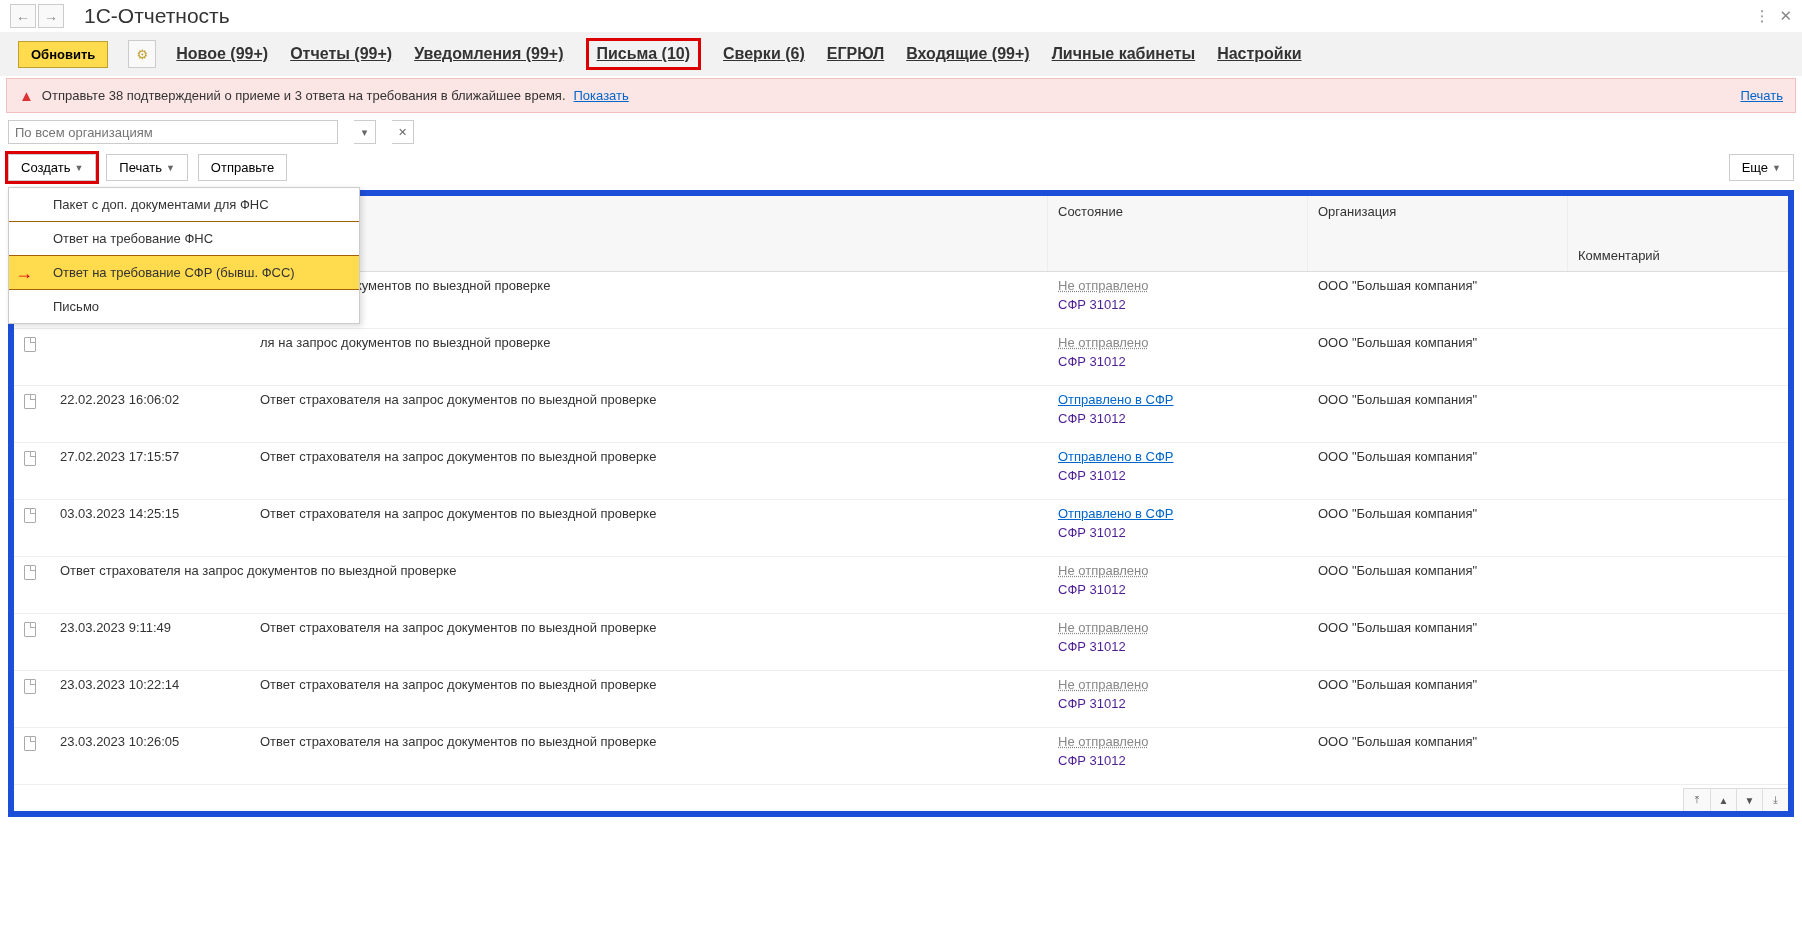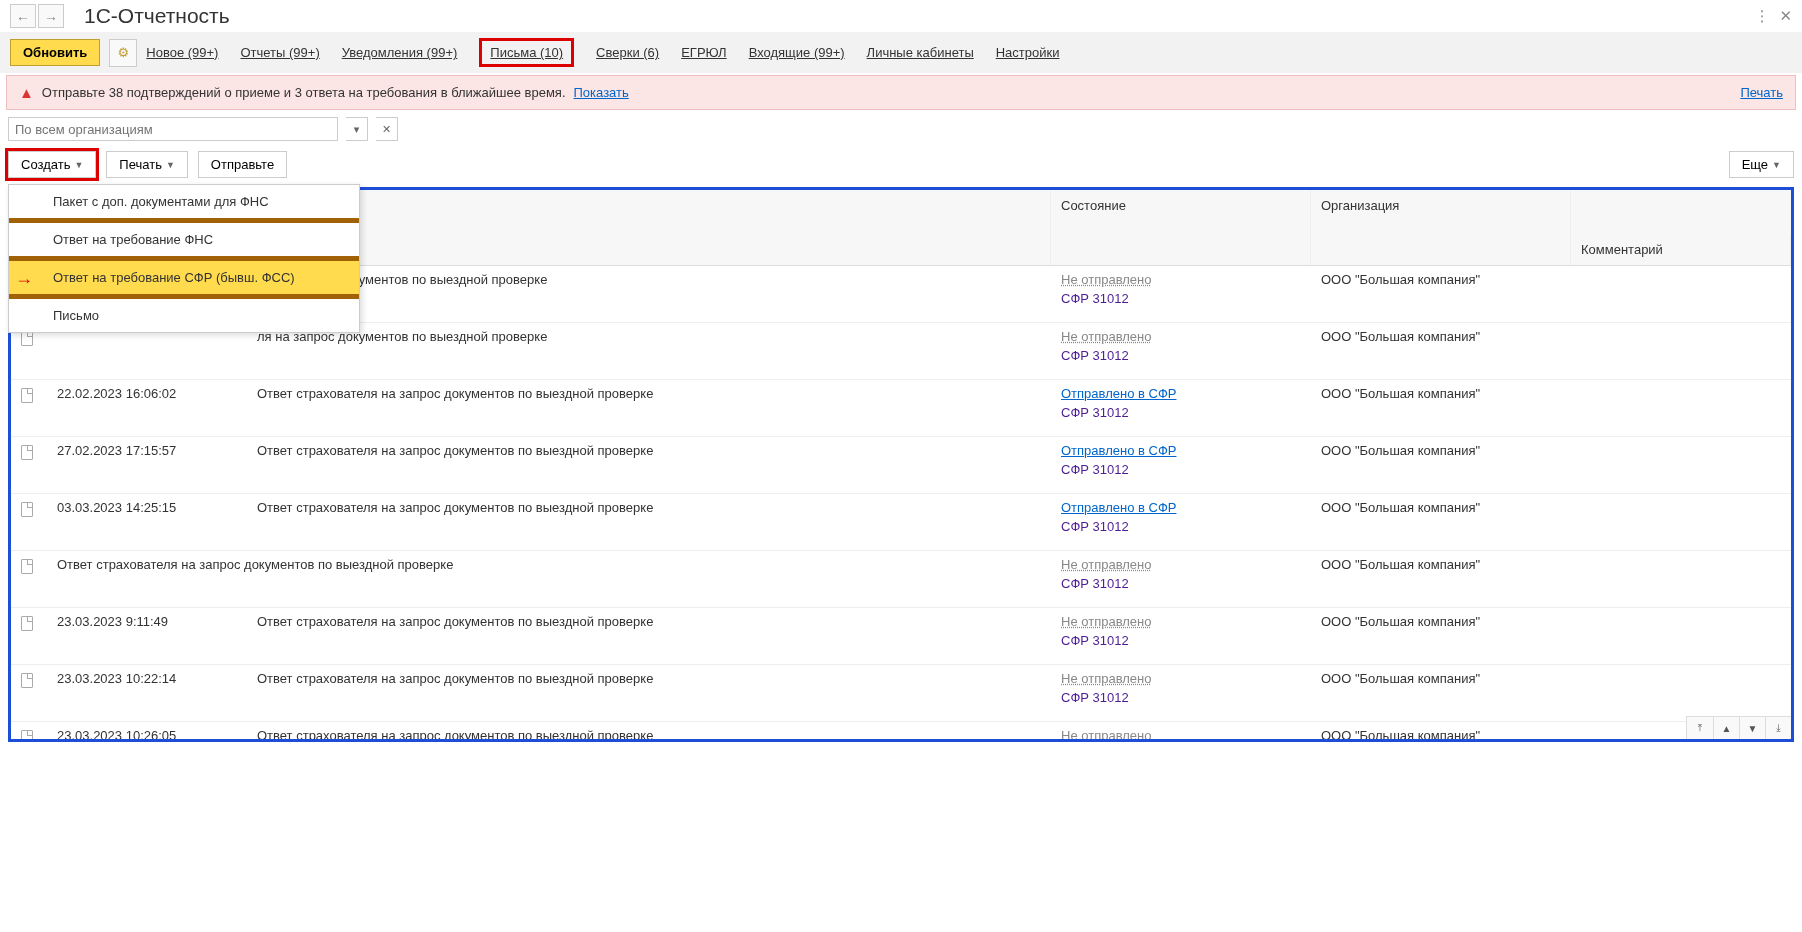--- a/index.html
+++ b/index.html
@@ -29,22 +29,22 @@
   gap: 10px;
   align-items: center;
   color: #888;
 }
 .header-icon { cursor: pointer; font-size: 15px; }
 
 .tab-bar {
   display: flex;
   align-items: center;
   background: #f2f2f2;
-  padding: 6px 10px;
-  gap: 9px;
+  padding: 6px 18px;
+  gap: 20px;
 }
 .refresh-btn {
   background: #ffdb4d;
   border: 1px solid #c0a030;
   padding: 5px 12px;
   font-weight: bold;
   cursor: pointer;
   font-size: 13px;
 }
 .gear-btn {
@@ -55,21 +55,22 @@
   align-items: center;
   justify-content: center;
   cursor: pointer;
   color: #c0a030;
 }
 .tab-links { display: flex; gap: 22px; align-items: center; flex-wrap: wrap; }
 .tab-link {
   color: #333;
   text-decoration: underline;
   cursor: pointer;
-  font-size: 13px;
+  font-size: 16px;
+  font-weight: bold;
 }
 .tab-link.active {
   border: 3px solid #d00;
   padding: 4px 8px;
   text-decoration: underline;
 }
 
 .alert-bar {
   background: #fce5e5;
   border: 1px solid #f0c0c0;
@@ -79,21 +80,21 @@
   gap: 8px;
   margin: 2px 6px;
 }
 .alert-icon { color: #d33; font-size: 15px; }
 .alert-link { color: #0066cc; text-decoration: underline; cursor: pointer; }
 .alert-close { margin-left: auto; color: #0066cc; text-decoration: underline; cursor: pointer; }
 
 .filter-row {
   display: flex;
   padding: 5px 8px;
-  gap: 8px;
+  gap: 16px;
 }
 .org-select {
   width: 330px;
   height: 24px;
   border: 1px solid #ccc;
   padding: 2px 6px;
   background: #fff;
   color: #999;
   font-size: 13px;
 }
@@ -141,41 +142,41 @@
   width: 352px;
   background: #fff;
   border: 1px solid #ccc;
   box-shadow: 2px 2px 6px rgba(0,0,0,0.15);
   z-index: 100;
 }
 .dropdown-item {
   padding: 9px 14px 9px 44px;
   cursor: pointer;
   font-size: 13px;
-  border-bottom: 5px solid #a16207;
+  border-bottom: 1px solid #a16207;
   position: relative;
 }
 .dropdown-item:last-child { border-bottom: none; }
 .dropdown-item.hover {
   background: #ffdb4d;
 }
 .red-arrow {
   position: absolute;
   left: 6px;
   top: 50%;
   transform: translateY(-50%);
   color: #d00;
   font-size: 18px;
   font-weight: bold;
 }
 
 .table-container {
   margin: 4px 8px;
-  border: 3px solid #1d4ed8;
-  height: 555px;
+  border: 6px solid #1d4ed8;
+  height: 627px;
   overflow: hidden;
   position: relative;
 }
 .table-head {
   display: flex;
   background: #f7f7f7;
   border-bottom: 1px solid #ddd;
   font-size: 13px;
 }
 .th {

